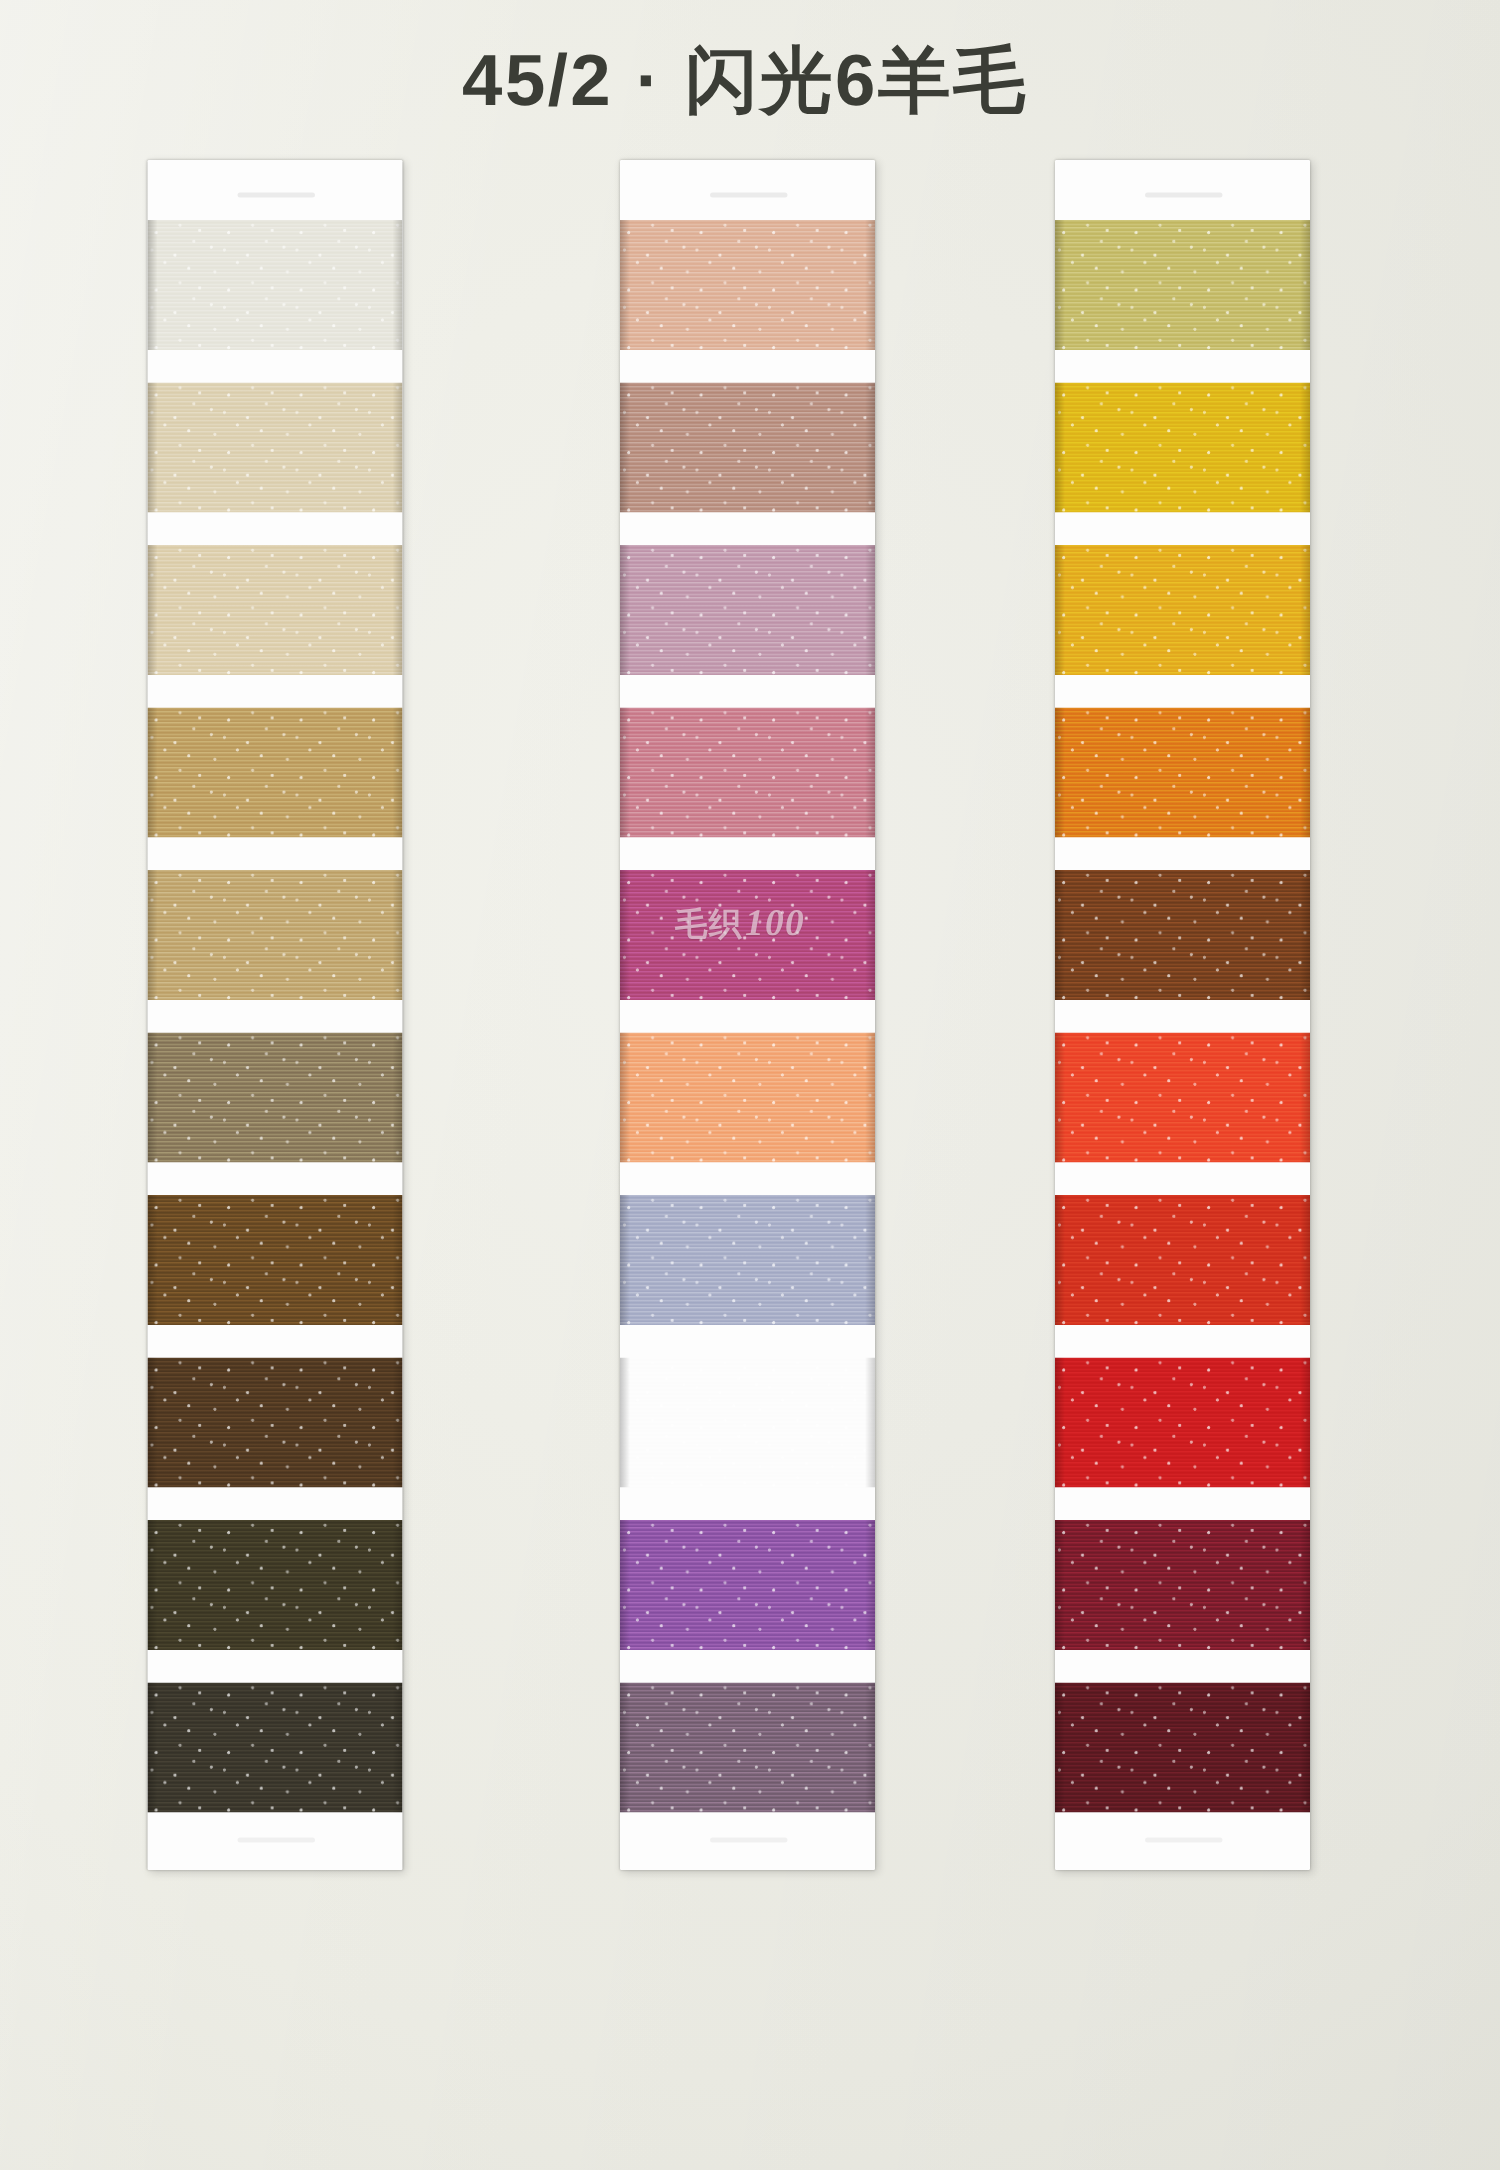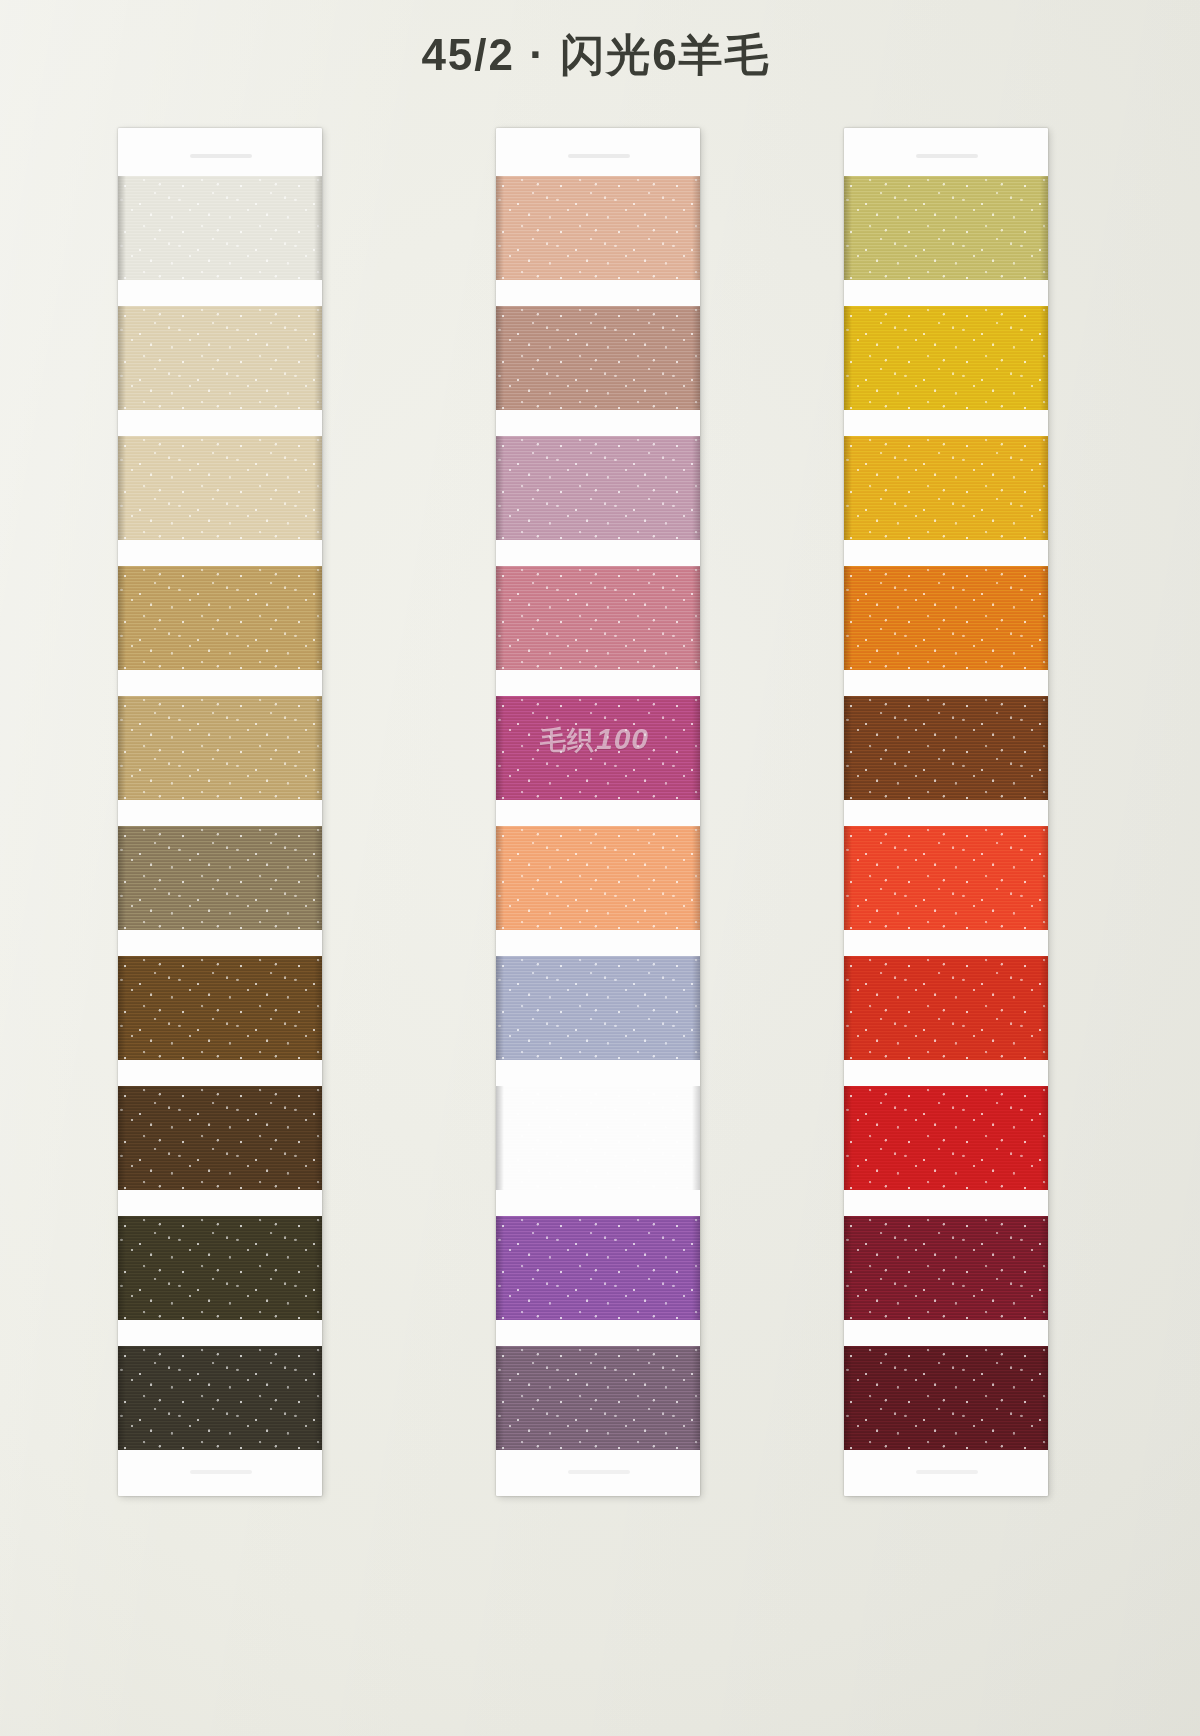--- a/index.html
+++ b/index.html
@@ -18,21 +18,21 @@
       radial-gradient(ellipse 120% 90% at 50% 40%, #f2f2ec 0%, #ecece4 62%, #e4e4db 100%);
   }
   #paper:after{
     content:"";position:absolute;inset:0;
     background:linear-gradient(100deg, rgba(255,255,255,.35) 0%, rgba(255,255,255,0) 30%, rgba(0,0,0,.035) 100%);
     pointer-events:none;
   }
   #title{
     position:absolute;top:26px;left:0;width:1192px;
     text-align:center;
-    font-size:44px;
+    font-size:58px;
     font-weight:bold;
     letter-spacing:2px;
     color:#3b3d36;
     white-space:nowrap;
   }
   .column{
     position:absolute;
     top:128px;
     width:204px;
   }
@@ -101,20 +101,21 @@
 
   #watermark{
     position:absolute;
     left:540px;top:722px;
     font-size:26px;
     font-weight:bold;
     color:rgba(255,255,255,.55);
     letter-spacing:1px;
     pointer-events:none;
     text-shadow:0 1px 1px rgba(0,0,0,.12);
+    font-family:Liberation Serif, serif;
   }
   #watermark .wm-num{
     font-style:italic;
     font-size:30px;
     padding-left:2px;
   }
 </style>
 </head>
 <body>
 

